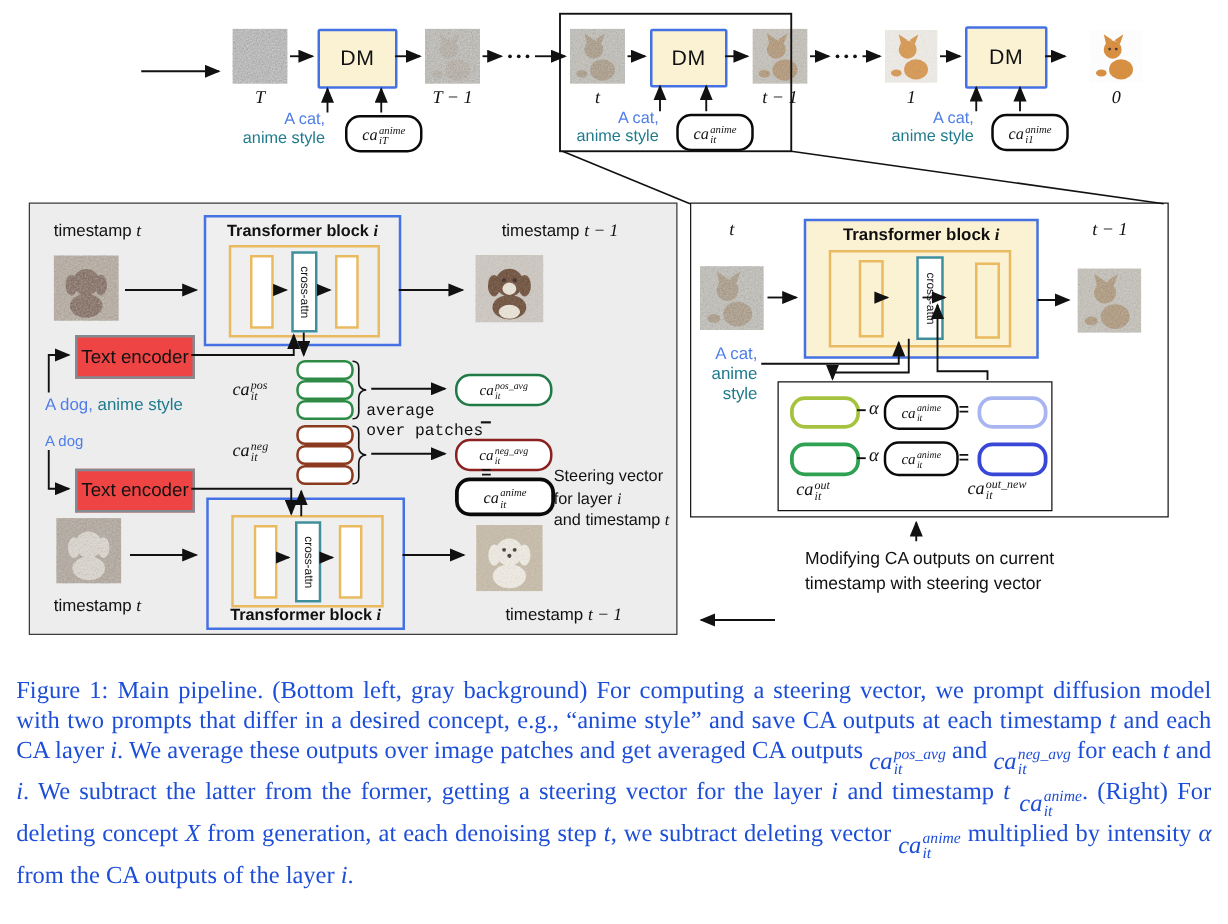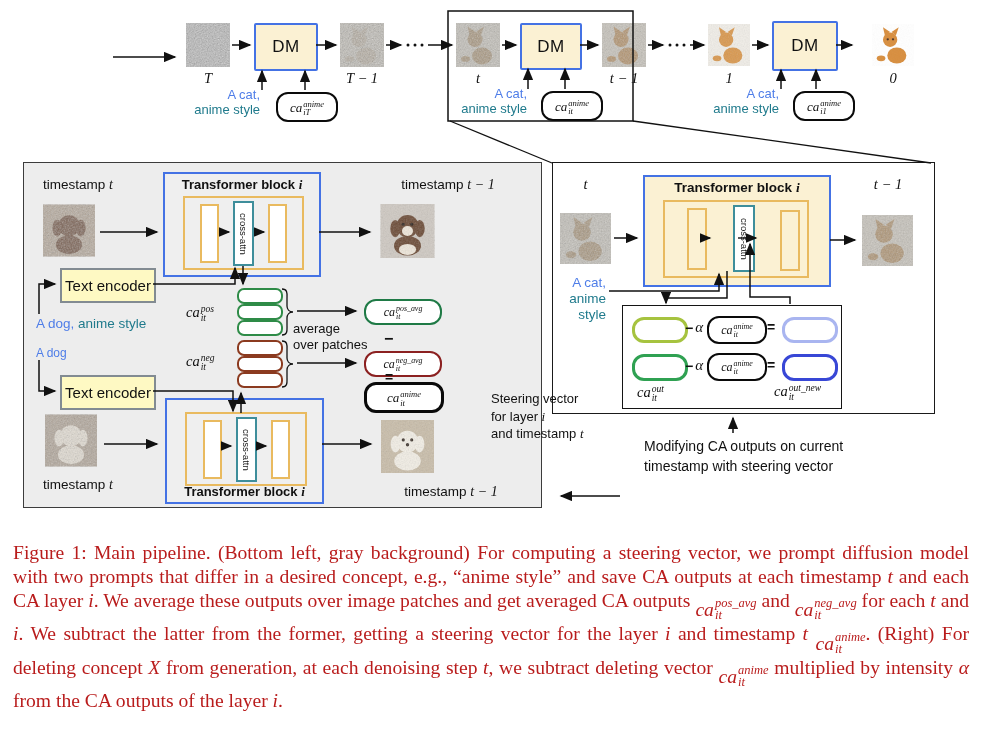--- a/index.html
+++ b/index.html
@@ -13,21 +13,21 @@
   .blk{border:2.6px solid var(--blue_border);}
   .blk.creamfill{background:var(--cream);}
   .blk.grayfill{background:#efefef;}
   .blktitle{position:absolute;left:0;right:0;text-align:center;font-size:13px;font-weight:bold;}
   .obox{position:absolute;border:2px solid var(--orange);}
   .orect{position:absolute;border:2px solid var(--orange);}
   .orect.white{background:#fff;}
   .cross{position:absolute;background:#fff;border:2.3px solid var(--teal_border);
          display:flex;align-items:center;justify-content:center;}
   .cross span{writing-mode:vertical-rl;font-size:9.5px;color:#111;}
-  .enc{background:#fef9c3;border:2.6px solid #828b92;display:flex;align-items:center;justify-content:center;font-size:15px;text-align:right;}
+  .enc{background:#ef4444;border:2.6px solid #828b92;display:flex;align-items:center;justify-content:center;font-size:15px;text-align:right;}
   
   .pill{position:absolute;background:#fff;border-radius:12px;display:flex;align-items:center;justify-content:center;}
   .pill.small{border-radius:7px;}
   
   .math{font-family:"Liberation Serif",serif;font-style:italic;display:inline-flex;align-items:center;}
   .math .mb{line-height:1;}
   .math .stk{display:inline-flex;flex-direction:column;align-items:flex-start;line-height:.95;margin-left:1px;transform:translateY(1px);}
   .math .sp,.math .sb{font-size:.66em;}
   .m13{font-size:13px;} .m14{font-size:14.5px;}
   
@@ -36,21 +36,21 @@
   .prompt{position:absolute;text-align:right;font-size:13px;line-height:1.12;}
   .pline1{color:var(--blue_text);} .pline2{color:var(--teal_text);}
   .note{font-size:13px;line-height:1.25;}
   .opr{position:absolute;font-weight:bold;font-size:15px;}
   .alpha{font-family:"Liberation Serif",serif;font-style:italic;font-weight:normal;font-size:15px;}
   .eqpiece{position:absolute;font-size:14px;font-weight:bold;display:flex;align-items:center;gap:2px;}
   
   svg.frame{position:absolute;display:block;}
   
   .caption{position:absolute;left:13px;top:541px;width:956px;text-align:justify;
-           font:19.6px/1.215 "Liberation Serif",serif;color:#b91c1c;}
+           font:19.6px/1.215 "Liberation Serif",serif;color:#1d4ed8;}
   .caption .cit{font-style:italic;}
   .cm{display:inline-flex;align-items:center;font-style:italic;vertical-align:-0.5em;}
   .cm .cmb{line-height:1;}
   .cm .cstk{display:inline-flex;flex-direction:column;align-items:flex-start;line-height:.95;margin-left:1px;}
   .cm .cstk span{font-size:12.5px;}
   .lines{pointer-events:none;}
 </style>
 </head>
 <body>
 
@@ -252,21 +252,21 @@
   <div class="abs" style="left:186px;top:352px;">
     <span class="math m14">
         <span class="mb">ca</span>
         <span class="stk">
           <span class="sp">neg</span>
           <span class="sb">it</span>
         </span>
       </span>
   </div>
 
-  <div class="abs note" style="left:293px;top:321px;">
+  <div class="abs note" style="left:293px;top:321px;font-family:Liberation Mono, monospace;">
     <div>average</div>
     <div>over patches</div>
   </div>
 
   <div class="pill" style="left:364px;top:299px;width:74px;height:22px;border:2.6px solid var(--dark_green);">
     <span class="math" style="font-size:12px;">
         <span class="mb">ca</span>
         <span class="stk">
           <span class="sp">pos_avg</span>
           <span class="sb">it</span>
@@ -287,21 +287,21 @@
   <div class="pill" style="left:364px;top:382px;width:74px;height:25px;border:3px solid #0a0a0a;">
     <span class="math m13">
         <span class="mb">ca</span>
         <span class="stk">
           <span class="sp">anime</span>
           <span class="sb">it</span>
         </span>
       </span>
   </div>
 
-  <div class="abs note" style="left:443px;top:390px;line-height:1.35;margin-left:48px;">
+  <div class="abs note" style="left:443px;top:372px;line-height:1.35;">
     <div>Steering vector</div>
     <div><span>for layer </span><i style="font-family:'Liberation Serif',serif">i</i></div>
     <div><span>and timestamp </span><i style="font-family:'Liberation Serif',serif">t</i></div>
   </div>
 
   <div class="tl" style="left:560px;top:176px;width:51px;">t</div>
   <div class="tl" style="left:862px;top:176px;width:52px;">t − 1</div>
 
   <svg class="frame" style="left:560px;top:212px" width="51" height="53" viewBox="0 0 44 44">
       <rect width="44" height="44" fill="#c3c0b9"></rect>

